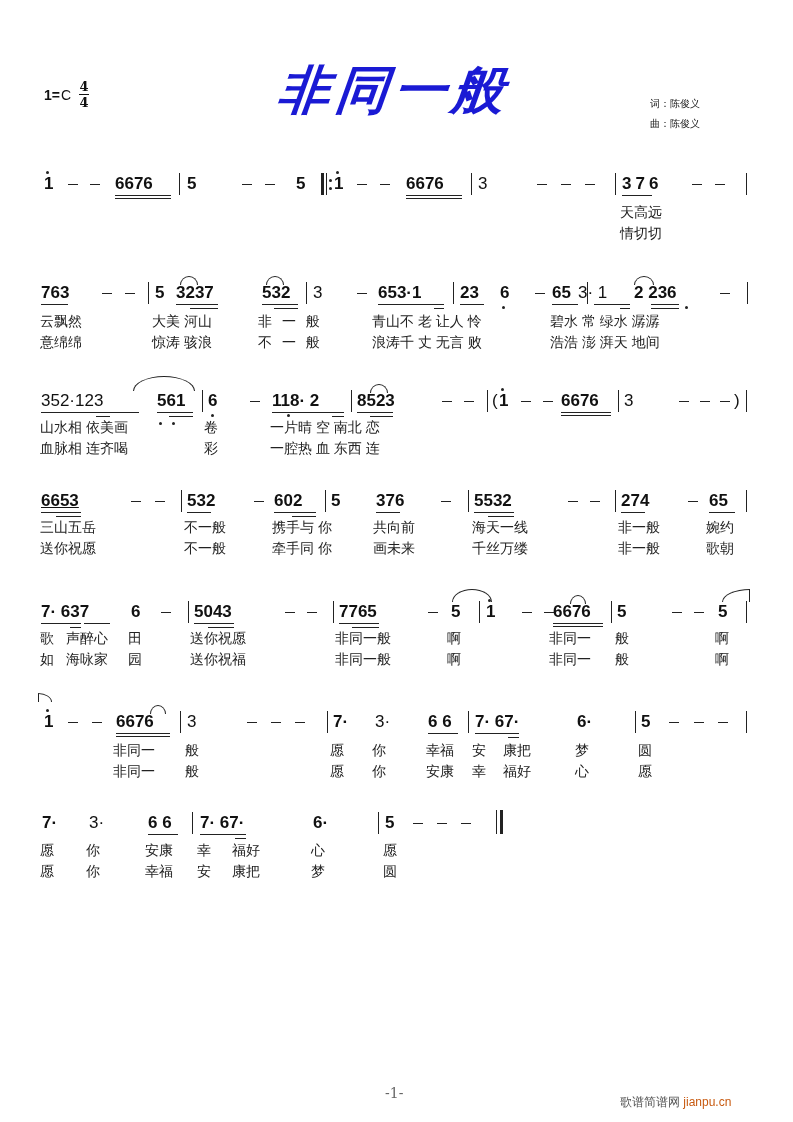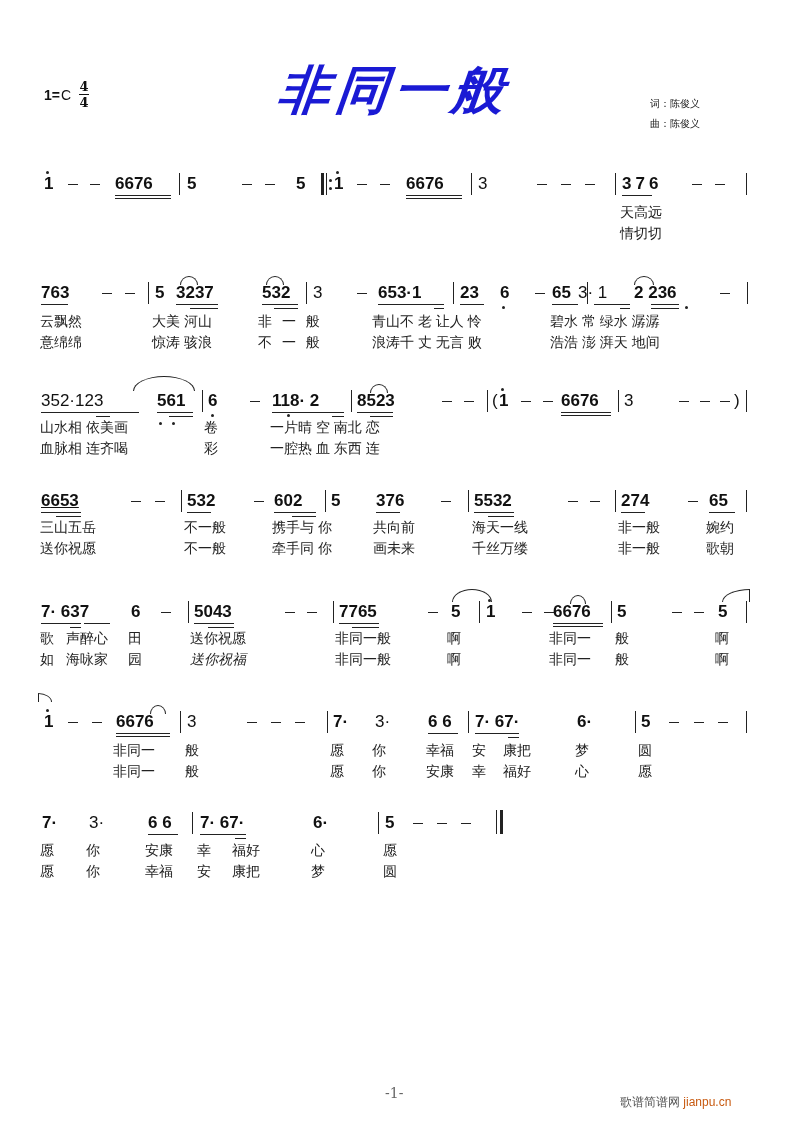--- a/index.html
+++ b/index.html
@@ -265,21 +265,21 @@
   <span class="lyr" style="left:40px;top:26px;word-spacing:8px;">歌 声醉心</span>
   <span class="lyr" style="left:128px;top:26px;">田</span>
   <span class="lyr" style="left:190px;top:26px;">送你祝愿</span>
   <span class="lyr" style="left:335px;top:26px;">非同一般</span>
   <span class="lyr" style="left:447px;top:26px;">啊</span>
   <span class="lyr" style="left:549px;top:26px;">非同一</span>
   <span class="lyr" style="left:615px;top:26px;">般</span>
   <span class="lyr" style="left:715px;top:26px;">啊</span>
   <span class="lyr" style="left:40px;top:47px;word-spacing:8px;">如 海咏家</span>
   <span class="lyr" style="left:128px;top:47px;">园</span>
-  <span class="lyr" style="left:190px;top:47px;font-style:italic;">送你祝福</span>
+  <span class="lyr" style="left:190px;top:47px;">送你祝福</span>
   <span class="lyr" style="left:335px;top:47px;">非同一般</span>
   <span class="lyr" style="left:447px;top:47px;">啊</span>
   <span class="lyr" style="left:549px;top:47px;">非同一</span>
   <span class="lyr" style="left:615px;top:47px;">般</span>
   <span class="lyr" style="left:715px;top:47px;">啊</span>
 </div>
 
 <div class="staff" style="top:713px;">
   <span class="tie" style="left:38px;top:-20px;width:12px;height:8px;border-radius:0 100% 0 0 / 0 100% 0 0;"></span>
   <span class="n" style="left:44px;">1</span>

